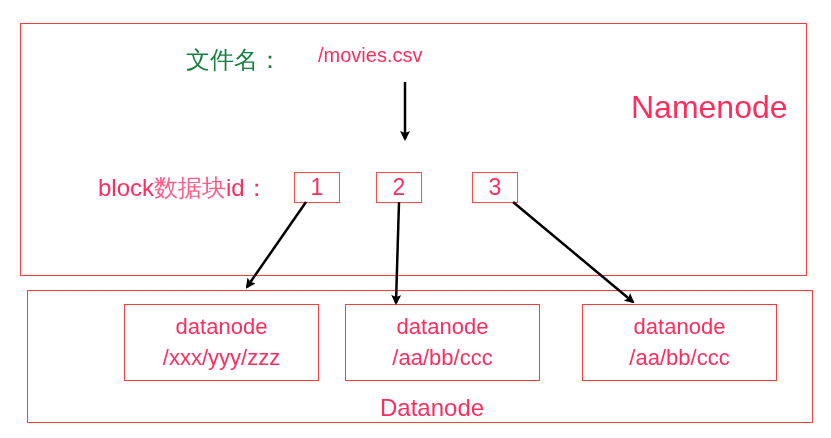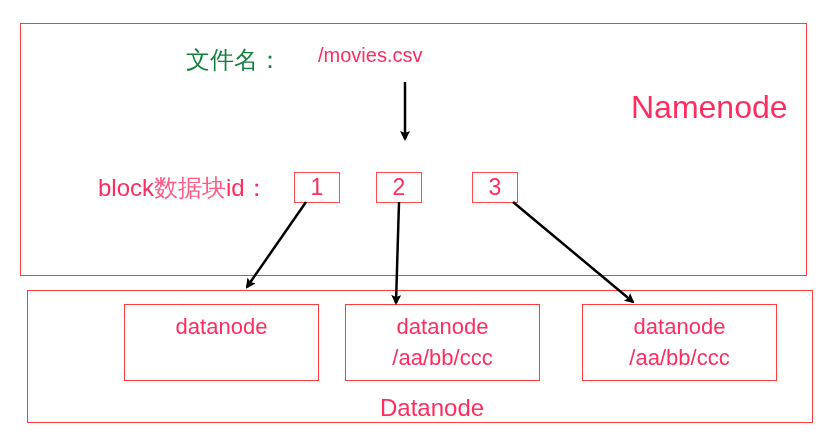--- a/index.html
+++ b/index.html
@@ -29,20 +29,21 @@
 </div>
 
 <div class="idbox" style="left:294px; top:172px; width:46px; height:31px;">1</div>
 <div class="idbox" style="left:376px; top:172px; width:46px; height:31px;">2</div>
 <div class="idbox" style="left:472px; top:172px; width:46px; height:31px;">3</div>
 
 <div class="box" style="left:27px; top:290px; width:786px; height:133px;"></div>
 
 <div class="dn" style="left:124px; top:304px; width:195px; height:77px;">
   <div>datanode</div>
+  <div>/xxx/yyy/zzz</div>
 </div>
 <div class="dn" style="left:345px; top:304px; width:195px; height:77px;">
   <div>datanode</div>
   <div>/aa/bb/ccc</div>
 </div>
 <div class="dn" style="left:582px; top:304px; width:195px; height:77px;">
   <div>datanode</div>
   <div>/aa/bb/ccc</div>
 </div>
 

